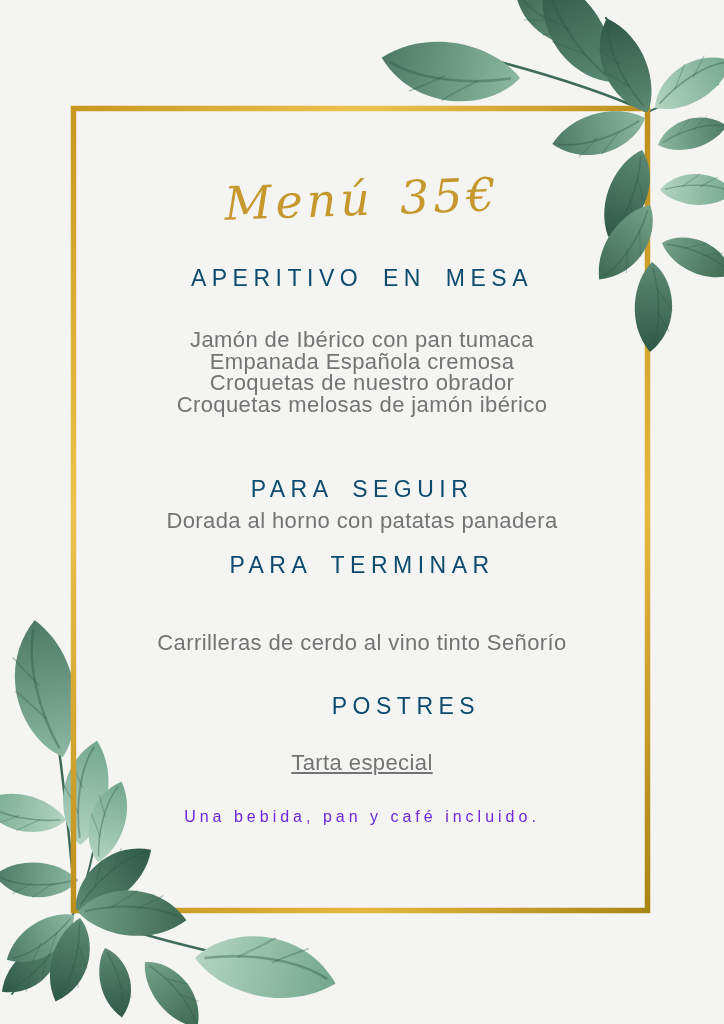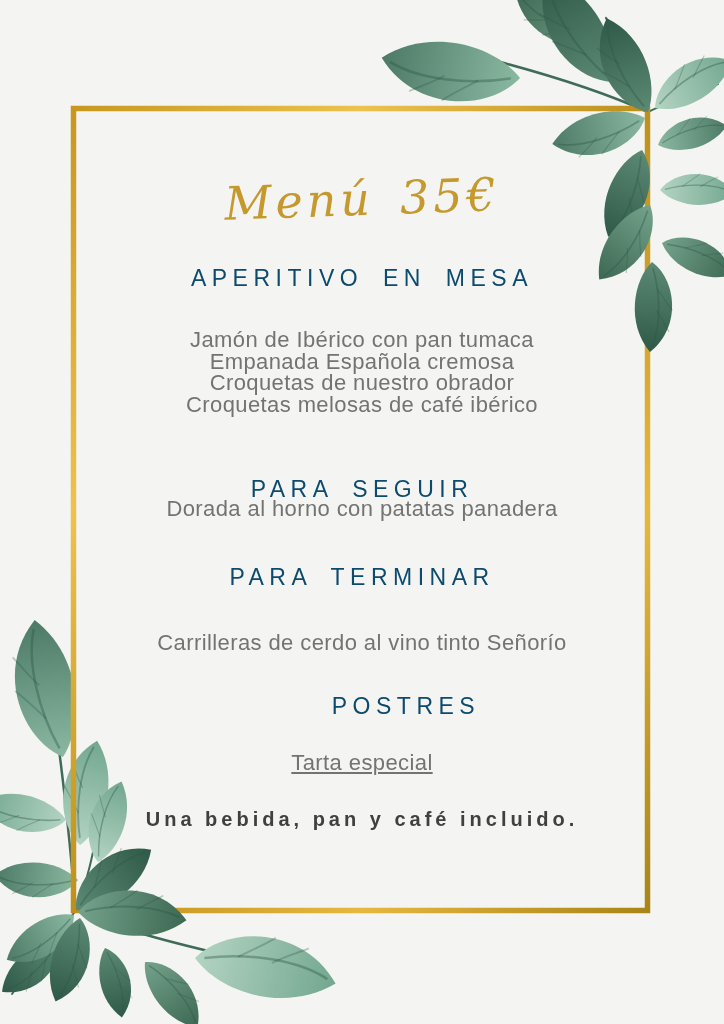--- a/index.html
+++ b/index.html
@@ -16,29 +16,29 @@
     top:172px;
     font-family:"DejaVu Serif",serif;font-style:italic;font-weight:400;
     font-size:46px;color:#c6992f;letter-spacing:4px;
     transform:rotate(-2deg);
   }
   .title .price{margin-left:26px;}
   .heading{
     font-weight:normal;font-size:23px;letter-spacing:5.5px;word-spacing:8px;
     color:#0c4a6e;
   }
-  .h1{top:265px;} .h2{top:452px;margin-top:24px;} .h3{top:564px;} .h4{top:693px;margin-left:44px;}
+  .h1{top:265px;} .h2{top:452px;margin-top:24px;} .h3{top:552px;} .h4{top:693px;margin-left:44px;}
   .items{position:absolute;left:0;width:724px;text-align:center;}
   .items-1{top:329px;}
   .item{
     font-size:22px;line-height:21.5px;color:#737373;letter-spacing:0.4px;
   }
-  .i2{top:498px;} .i3{top:632px;} .i4{top:752px;text-decoration:underline;}
+  .i2{top:510px;} .i3{top:632px;} .i4{top:752px;text-decoration:underline;}
   .footer{
-    top:808px;font-size:20px;letter-spacing:4px;color:#404040;font-weight:bold;
+    top:808px;font-size:16px;letter-spacing:4px;color:#6d28d9;
   }
 </style>
 </head>
 <body>
 
 <div class="page">
 
   <svg class="decor" viewBox="0 0 724 1024" aria-hidden="true">
     <defs>
       <linearGradient id="goldG" x1="0" y1="0" x2="1" y2="1">
@@ -124,21 +124,21 @@
     <div class="line title">
       <span>Menú</span><span class="price">35€</span>
     </div>
 
     <div class="line heading h1">APERITIVO EN MESA</div>
 
     <div class="items items-1">
       <div class="item">Jamón de Ibérico con pan tumaca</div>
       <div class="item">Empanada Española cremosa</div>
       <div class="item">Croquetas de nuestro obrador</div>
-      <div class="item">Croquetas melosas de café ibérico</div>
+      <div class="item">Croquetas melosas de jamón ibérico</div>
     </div>
 
     <div class="line heading h2">PARA SEGUIR</div>
     <div class="line item i2">Dorada al horno con patatas panadera</div>
 
     <div class="line heading h3">PARA TERMINAR</div>
     <div class="line item i3">Carrilleras de cerdo al vino tinto Señorío</div>
 
     <div class="line heading h4">POSTRES</div>
     <div class="line item i4">Tarta especial</div>

